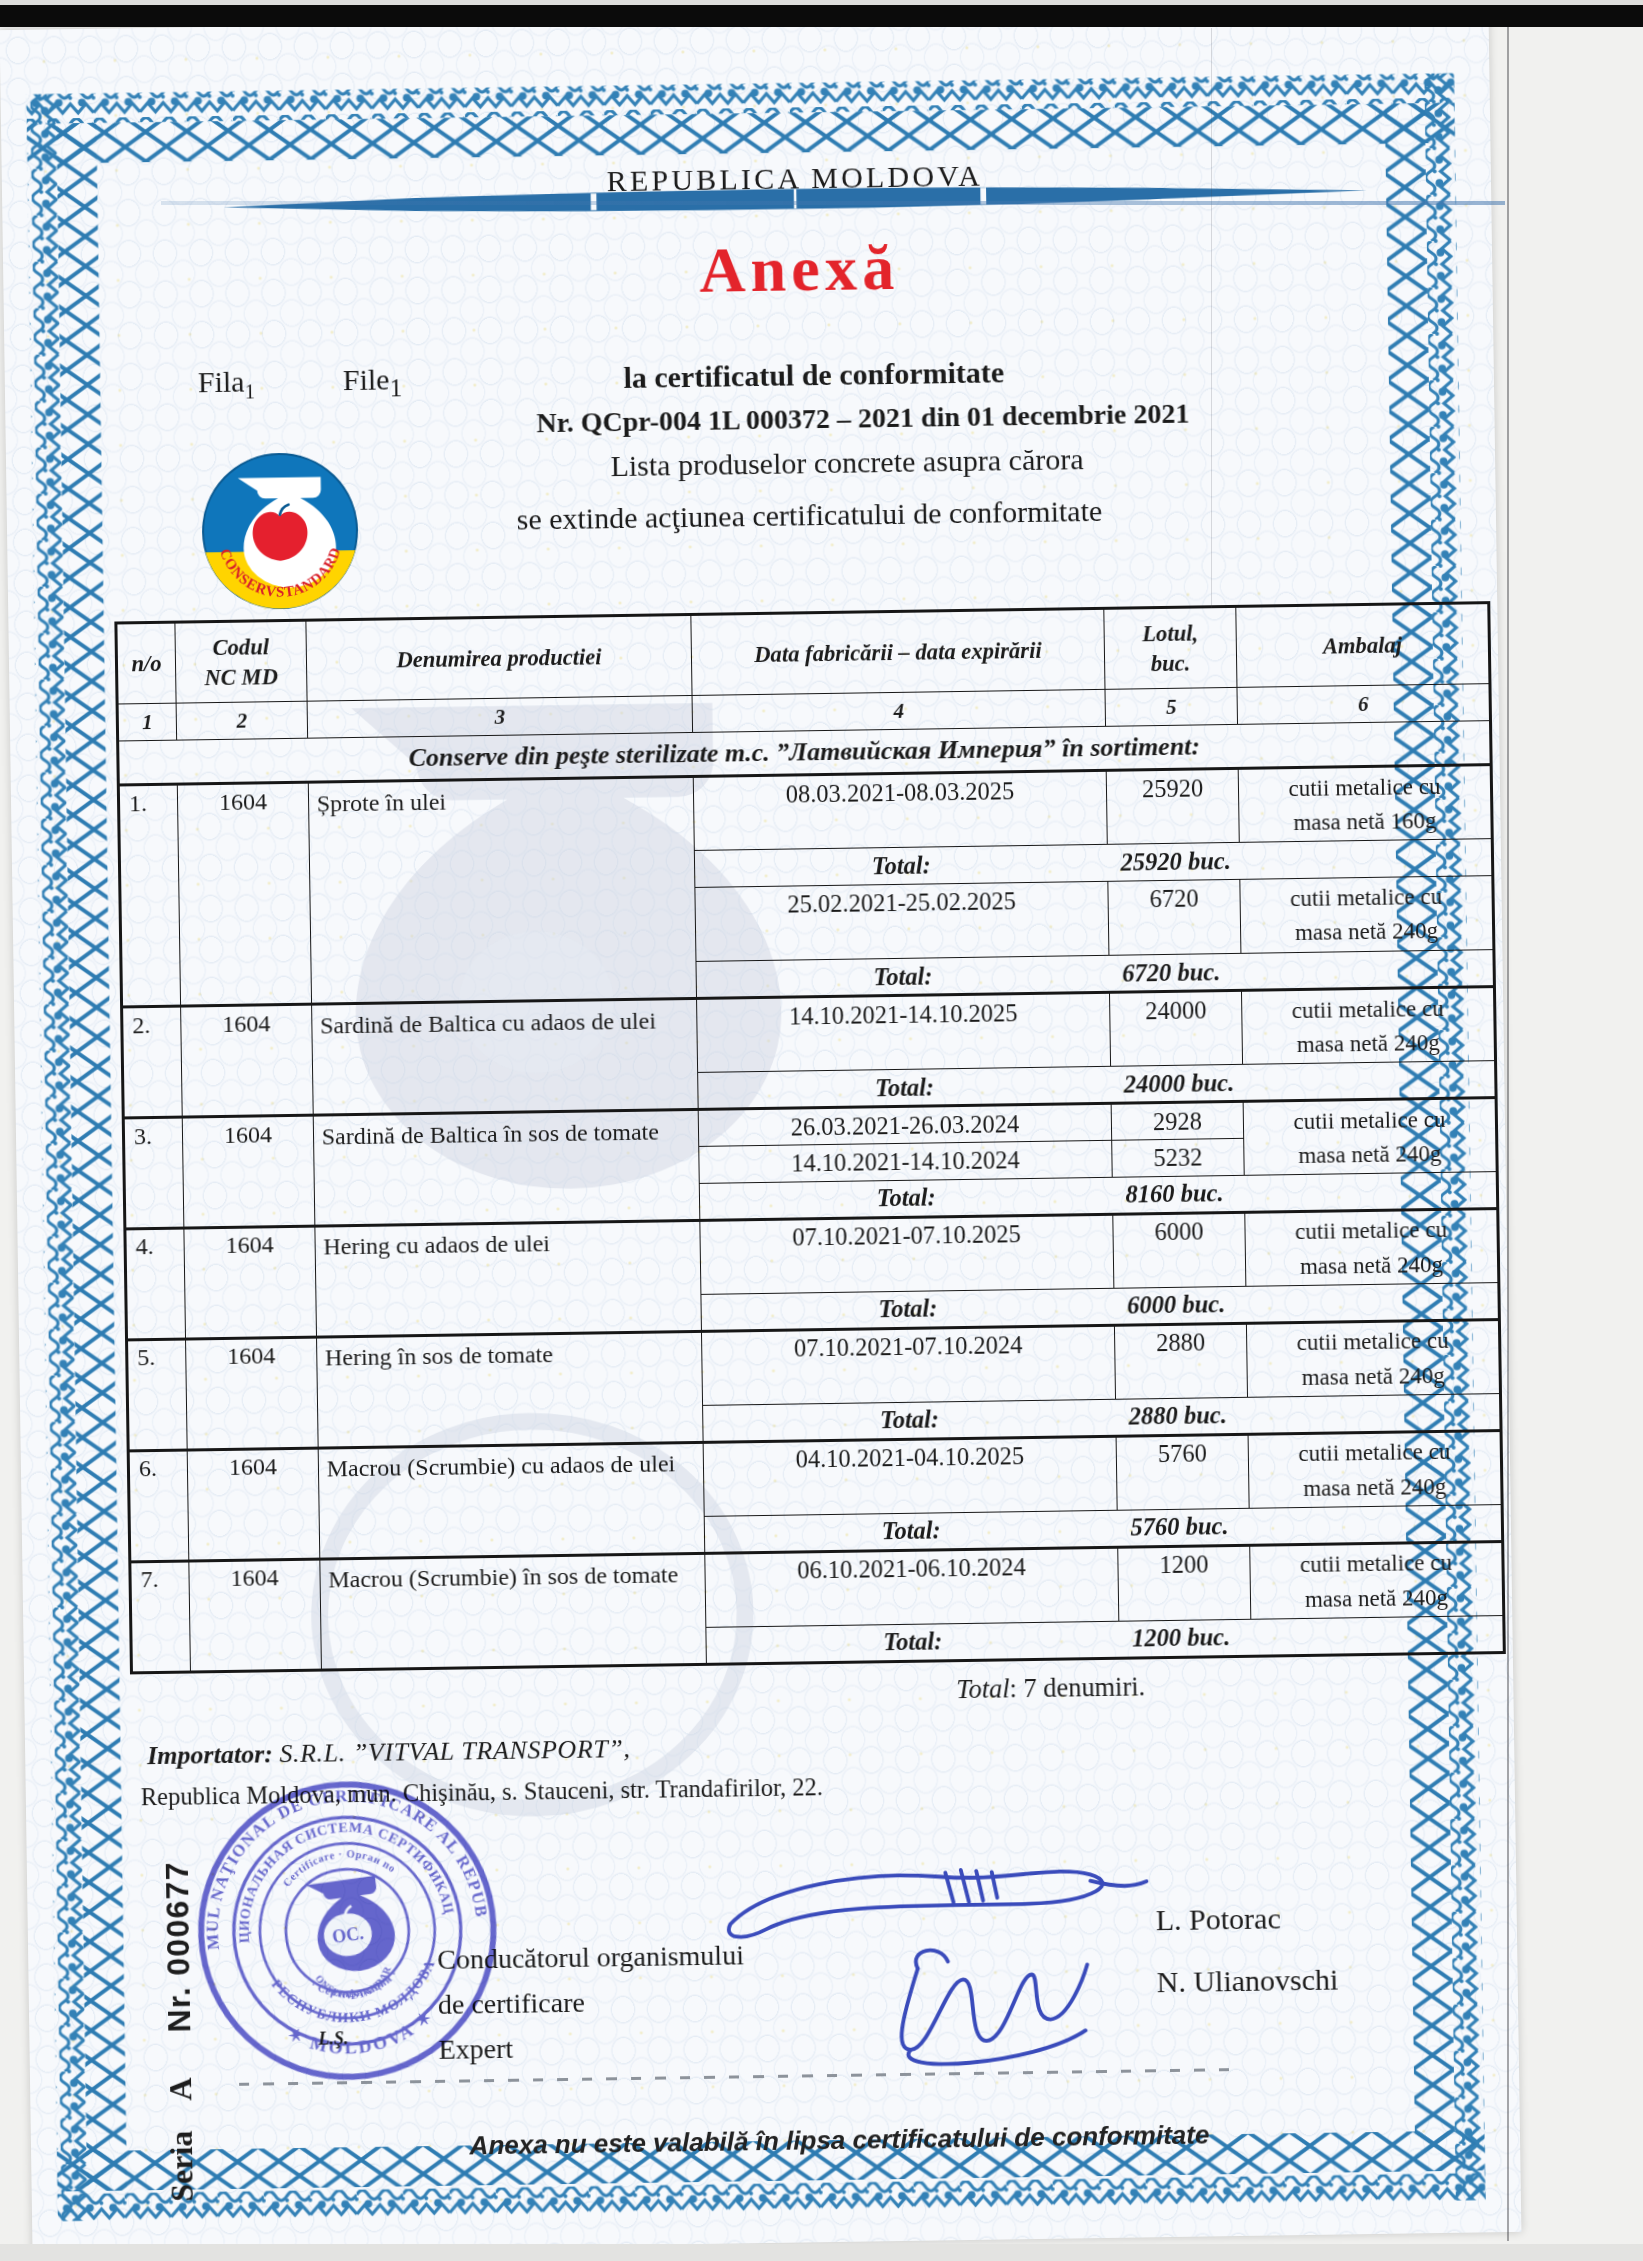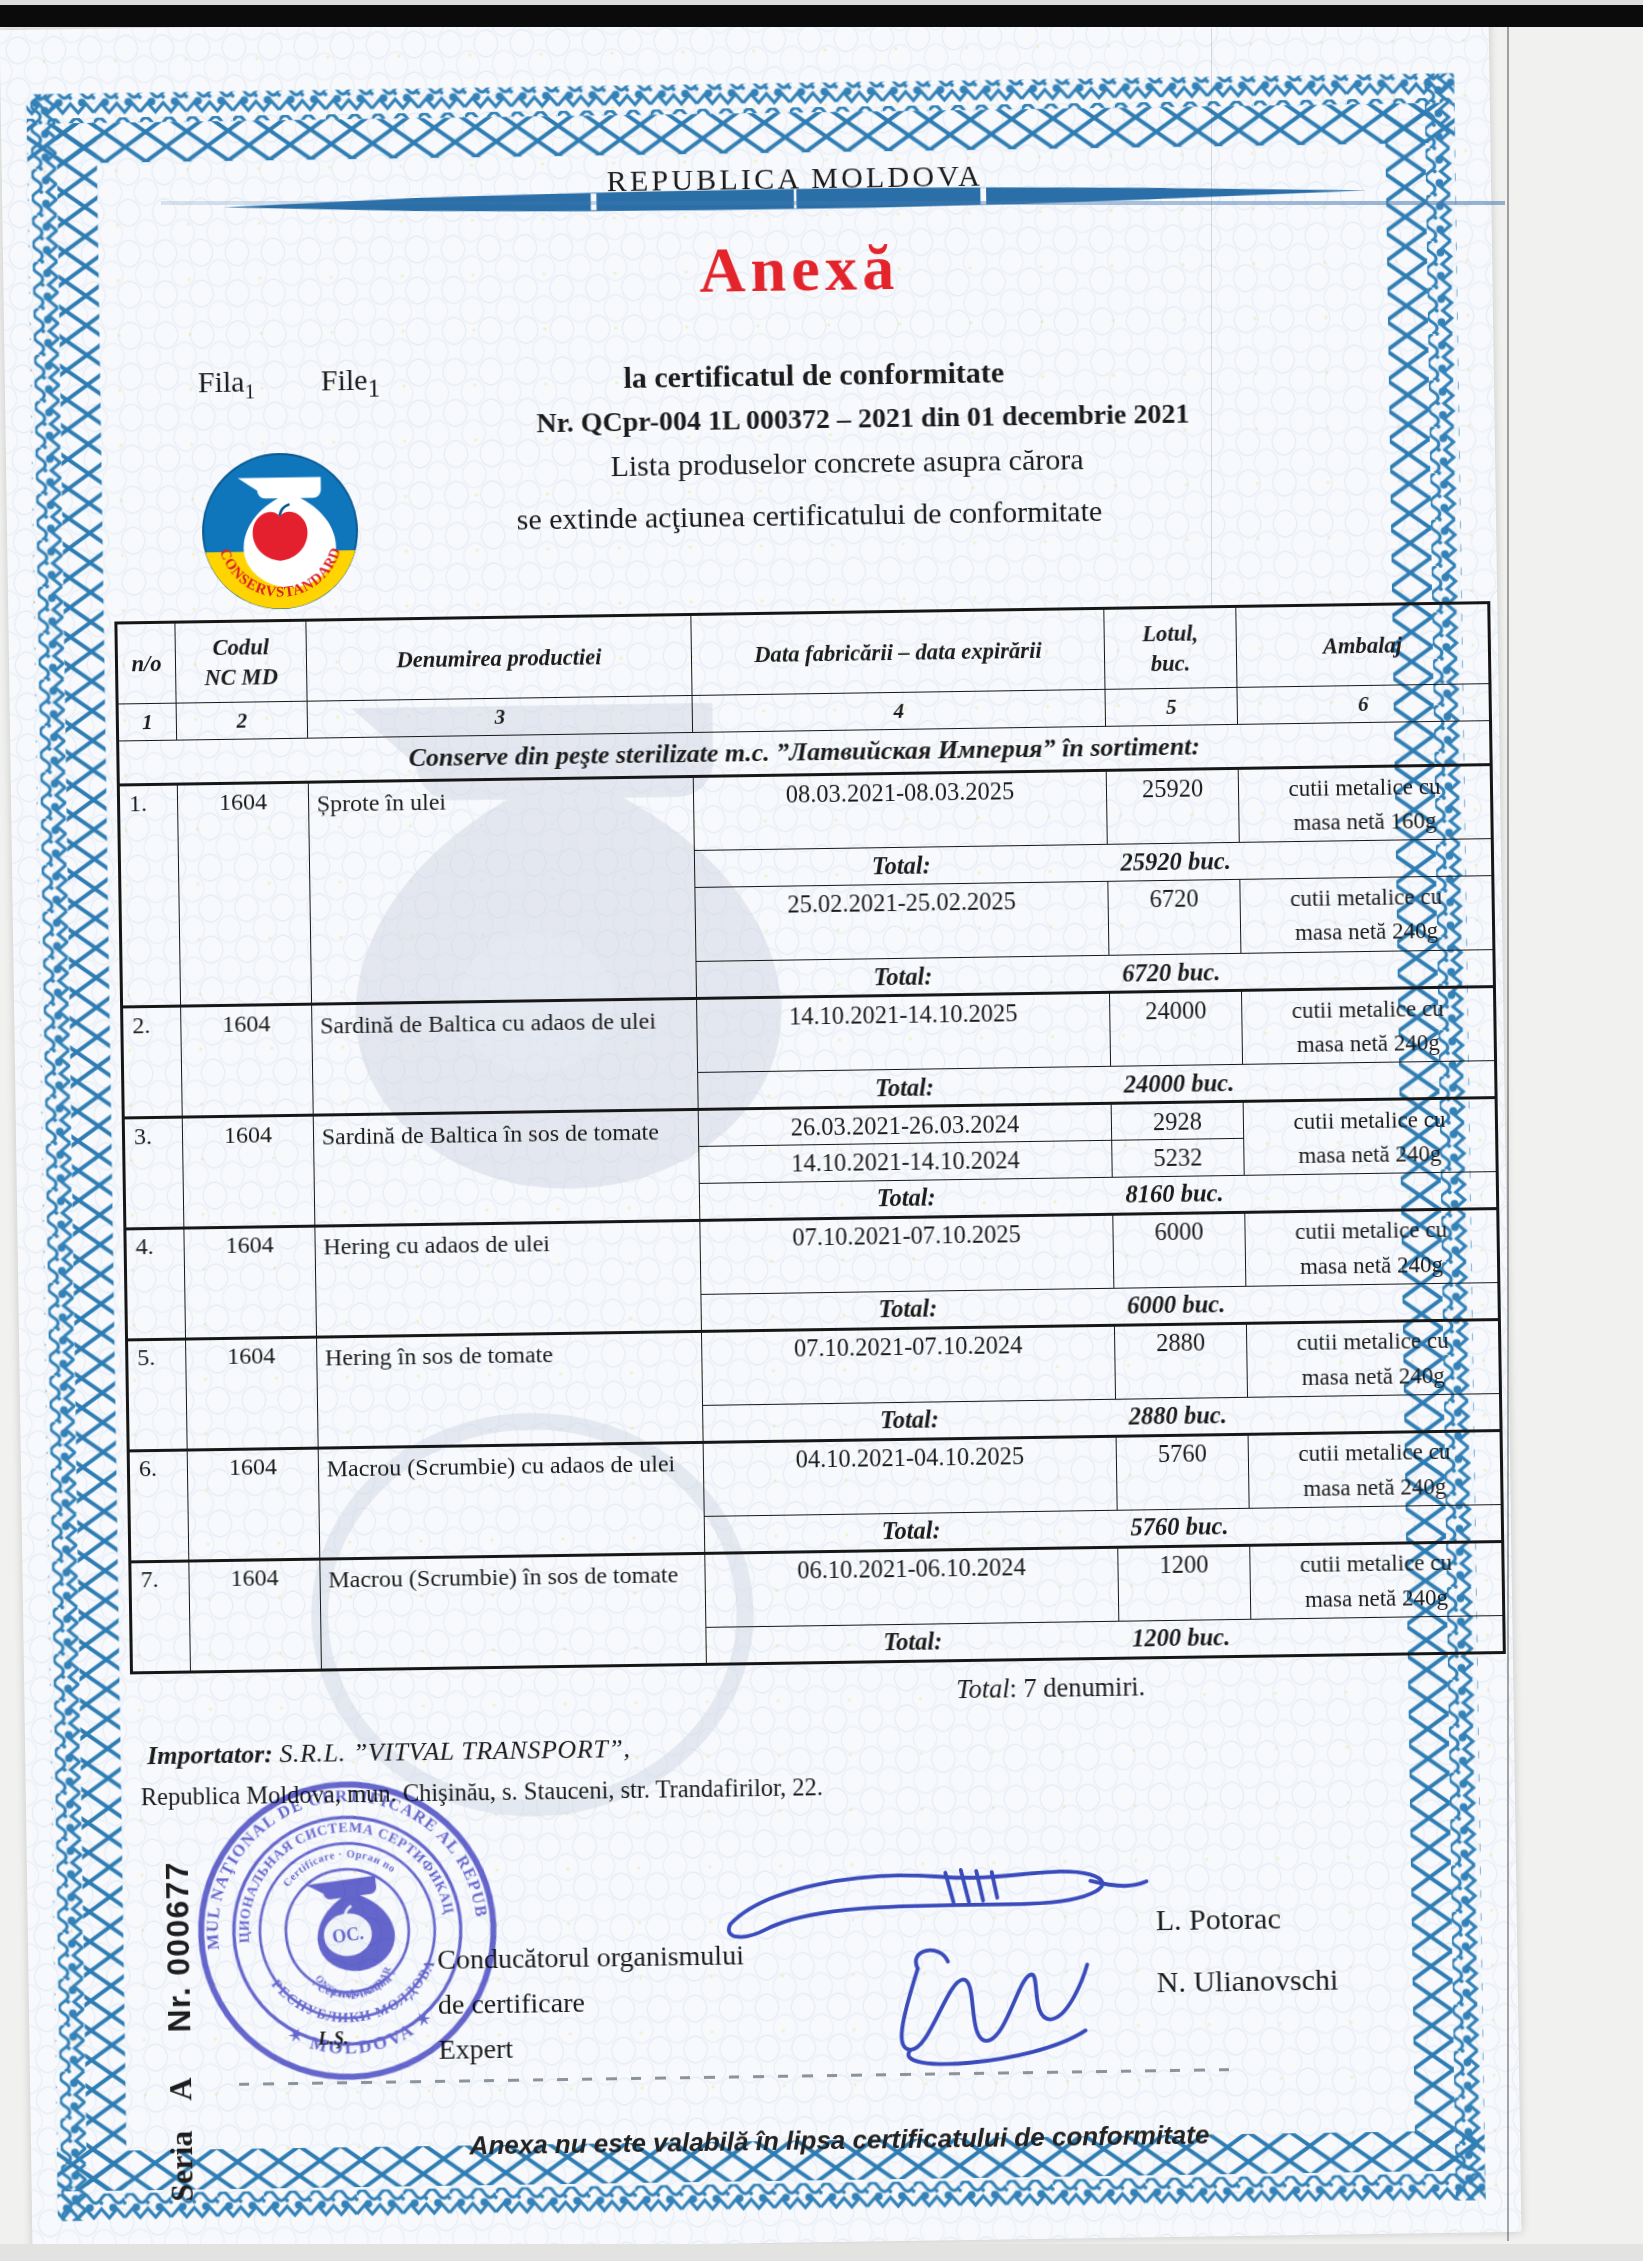--- a/index.html
+++ b/index.html
@@ -28,21 +28,21 @@
 
   .frame-svg{position:absolute;left:0;top:0;width:1489px;height:2224px;z-index:1;}
   .wm-svg{position:absolute;left:0;top:0;width:1489px;height:2224px;z-index:1;opacity:.9;}
 
   .country{left:0;width:1586px;top:143px;font-size:30px;letter-spacing:3.2px;z-index:5;}
   .divider{left:216px;top:169px;width:1154px;height:23px;z-index:5;}
   .title-anexa{left:0;width:1592px;top:214px;font-size:64px;font-weight:bold;color:#e3242b;
                letter-spacing:5.2px;z-index:5;}
   .fila{left:193px;top:338px;font-size:30px;z-index:5;}
   .fila sub{font-size:20.6px;}
-  .file{left:316px;top:338px;font-size:30px;z-index:5;text-align:right;}
+  .file{left:338px;top:338px;font-size:30px;z-index:5;text-align:right;}
   .sub1{left:0;width:1618px;top:340px;font-size:30px;font-weight:bold;z-index:5;}
   .nrline{left:0;width:1715px;top:385px;font-size:28px;font-weight:bold;z-index:5;}
   .sub2{left:0;width:1682px;top:428px;font-size:30px;z-index:5;}
   .sub3{left:0;width:1605px;top:480px;font-size:30px;z-index:5;}
   .logo{left:192px;top:424px;width:162px;height:162px;z-index:4;}
 
   table.tbl{position:absolute;left:106px;top:593px;width:1373px;z-index:5;
             border-collapse:collapse;table-layout:fixed;background:transparent;
             border:3.9px solid #161616;}
   .tbl td{border:1.9px solid #171717;padding:0 5.2px;vertical-align:top;overflow:hidden;}

